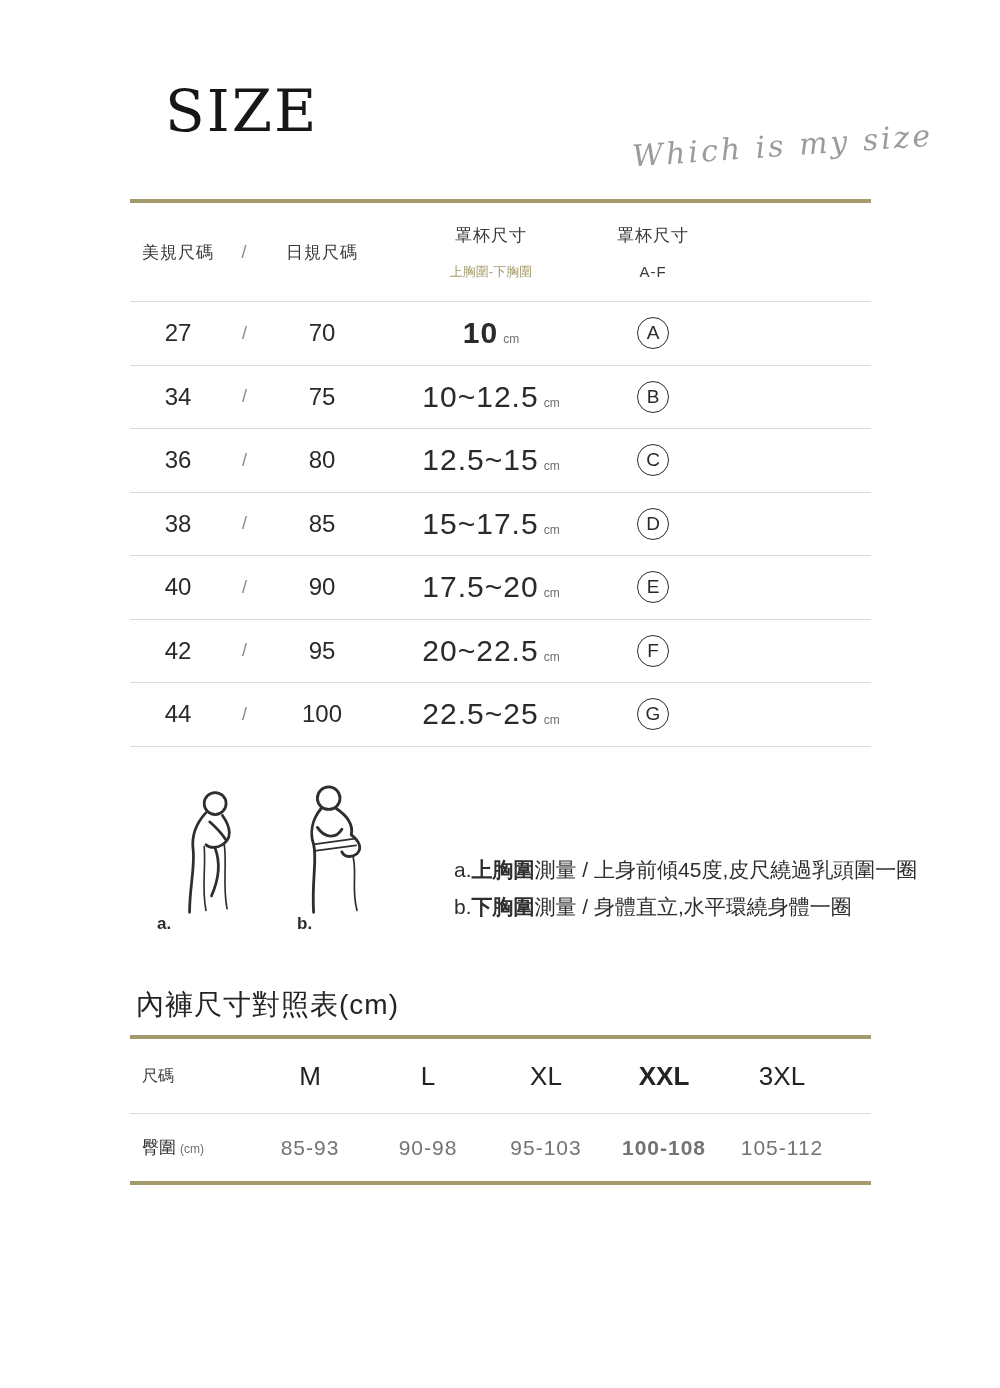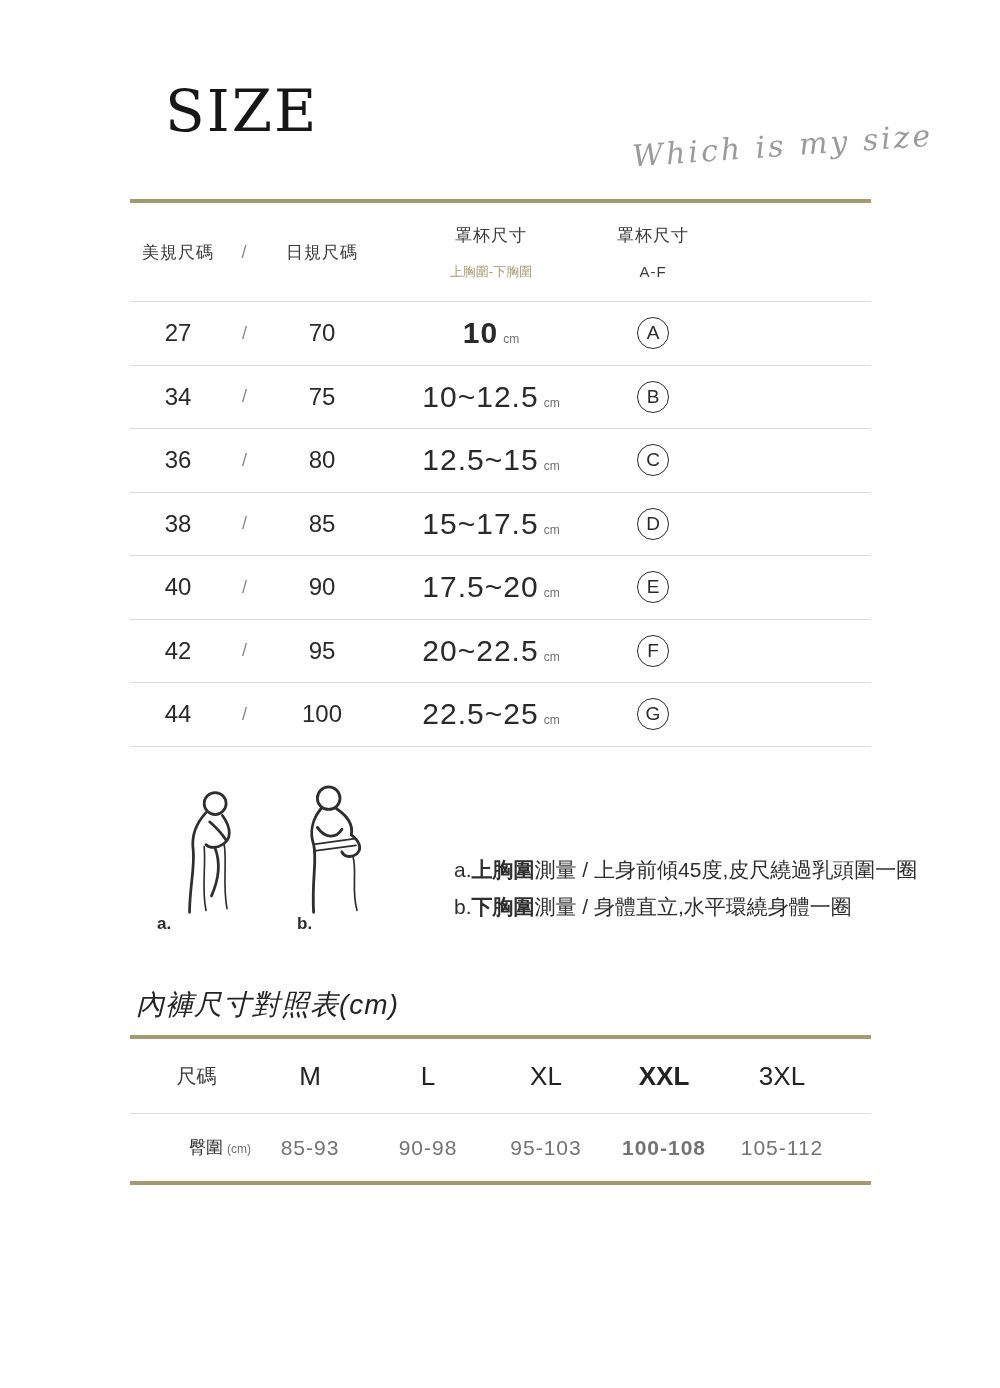--- a/index.html
+++ b/index.html
@@ -50,28 +50,28 @@
   .illus { position:absolute; }
   .illus-a { left:146px; top:788px; }
   .illus-b { left:280px; top:784px; }
   .illus-label { position:absolute; font-size:17px; font-weight:700; color:#2b2b2b; }
   .illus-label.la { left:157px; top:914px; }
   .illus-label.lb { left:297px; top:914px; }
   .notes { position:absolute; left:454px; top:851px; font-size:21px; line-height:37px; color:#2e2e2e; }
   .notes .b { font-weight:700; }
 
   
-  .panty-title { position:absolute; left:136px; top:986px; font-size:28px; color:#242424; letter-spacing:1px;font-style:italic; }
+  .panty-title { position:absolute; left:136px; top:986px; font-size:28px; color:#242424; letter-spacing:1px; }
   .panty-table { position:absolute; left:130px; top:1039px; width:741px; }
   .panty-row { display:grid; grid-template-columns:121px repeat(5,118px) 1fr; align-items:center; }
   .panty-row.head { height:75px; border-bottom:1px solid #dcdcdc; }
   .panty-row.data { height:67px; }
-  .size-label { font-size:20px; color:#3a3a3a; padding-left:12px; text-align:center; }
+  .size-label { font-size:16px; color:#3a3a3a; padding-left:12px; text-align:left; }
   .size-val { font-size:26px; text-align:center; color:#232323; }
-  .hip-label { font-size:17px; color:#2e2e2e; padding-left:12px; text-align:right; }
+  .hip-label { font-size:17px; color:#2e2e2e; padding-left:12px; text-align:left; }
   .hip-unit { font-size:12px; color:#6f6f6f; margin-left:4px; }
   .hip-val { font-size:21px; text-align:center; color:#737373; letter-spacing:1px; }
 </style>
 </head>
 <body>
 
 <div class="page">
 
   <div class="size-title">SIZE</div>
   <div class="script-note">Which is my size</div>

